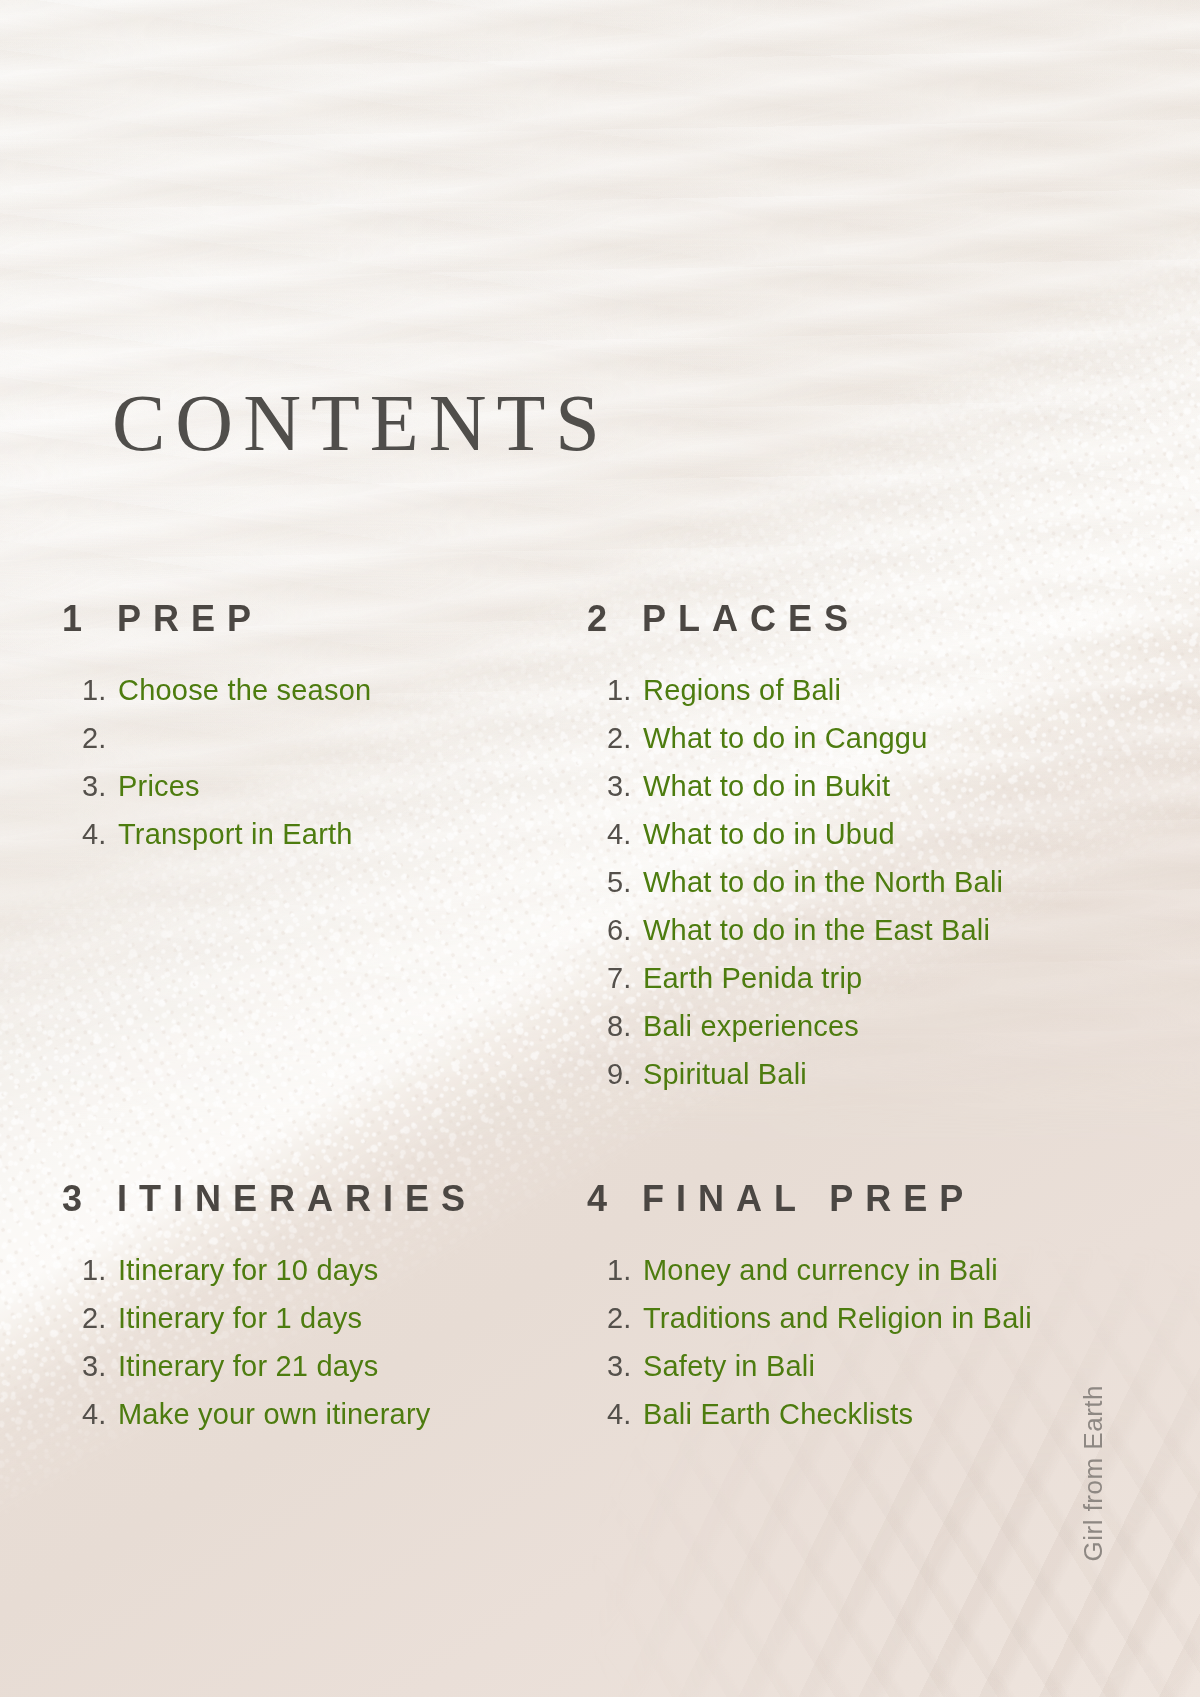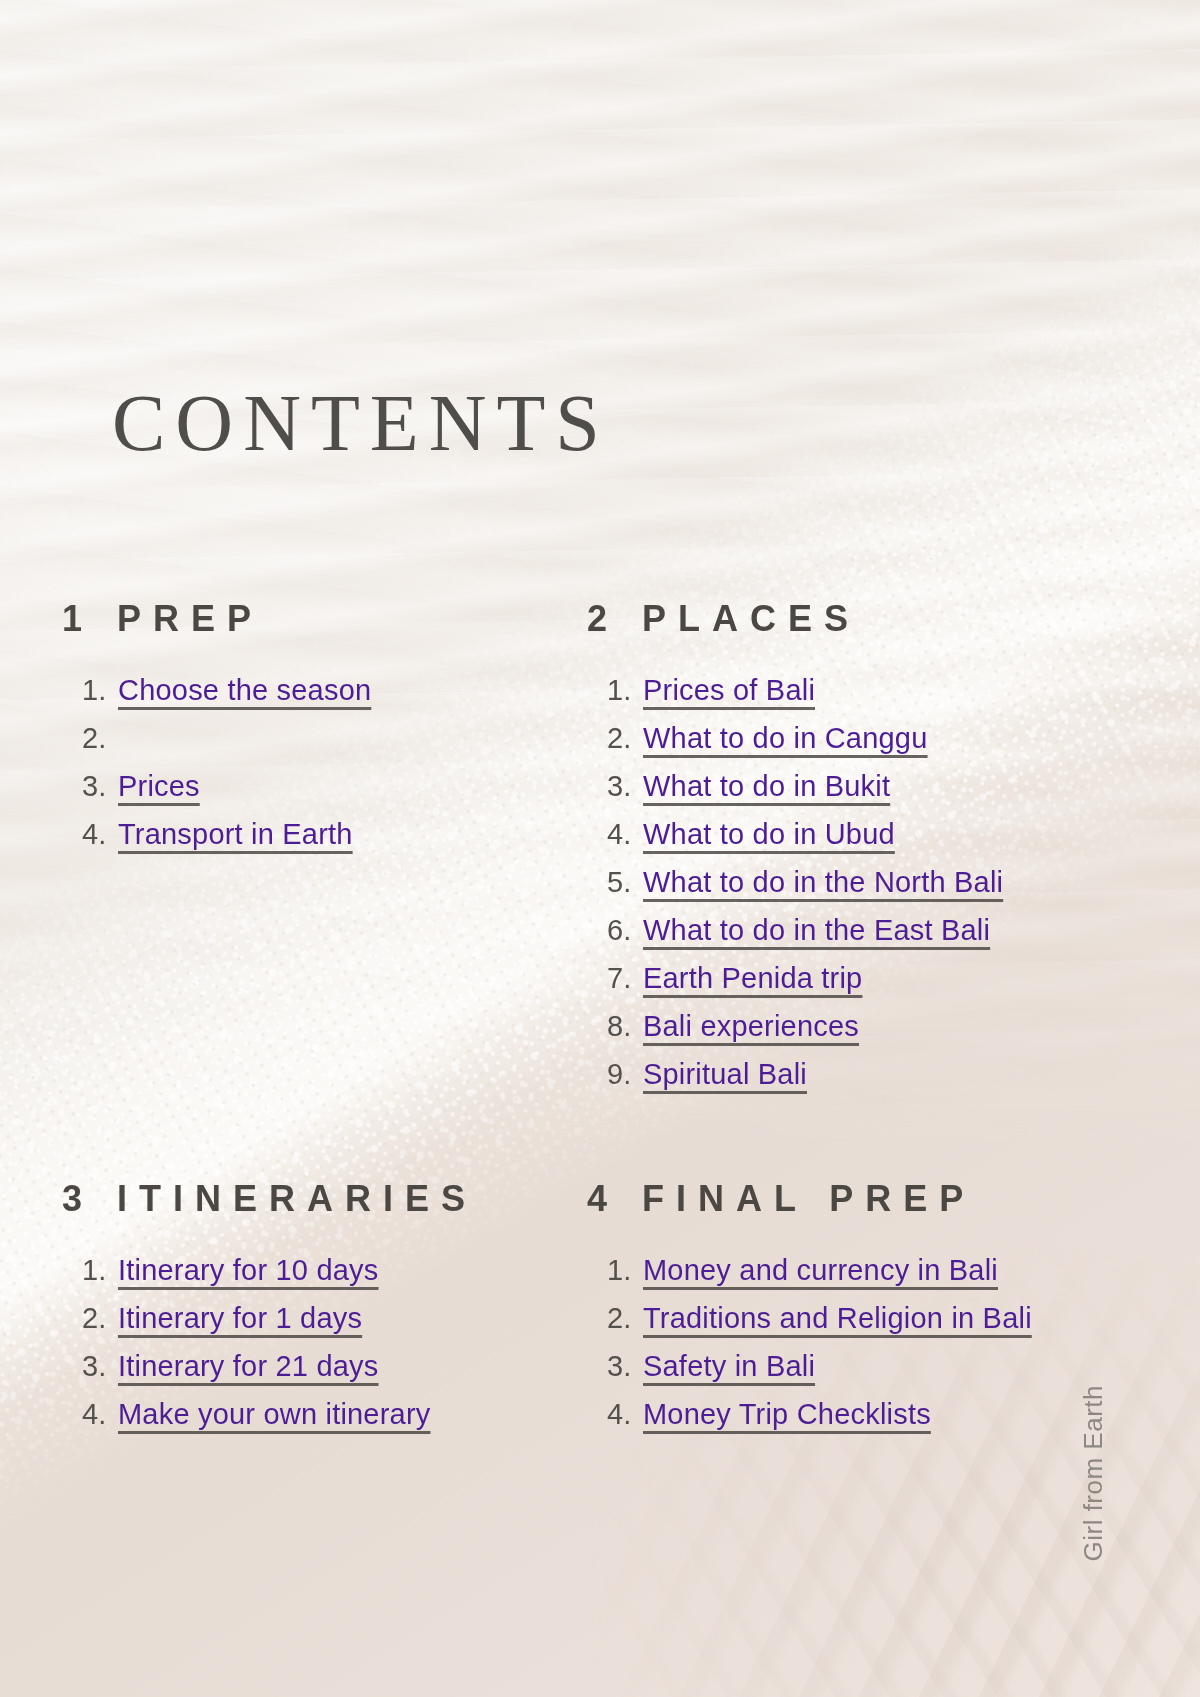--- a/index.html
+++ b/index.html
@@ -100,22 +100,21 @@
   .toc-list li {
     display: flex;
     align-items: baseline;
     font-size: 29px;
     line-height: 48px;
     letter-spacing: .2px;
     color: #54504b;
   }
   .item-num { width: 36px; flex: none; }
   .toc-link {
-    color: #4c1d95;
-    text-decoration: underline;
+    color: #4d7c0f;
     text-decoration-thickness: 2.5px;
     text-underline-offset: 7px;
     text-decoration-color: rgba(77,73,69,.85);
     cursor: pointer;
     text-align: center;
   }
 
   .brand-vertical {
     position: absolute;
     top: 1385px;
@@ -165,21 +164,21 @@
     </section>
 
     <section>
       <div class="sec-header">
         <span class="sec-num">2</span>
         <span>PLACES</span>
       </div>
       <ol class="toc-list">
         <li>
           <span class="item-num">1.</span>
-          <a class="toc-link">Prices of Bali</a>
+          <a class="toc-link">Regions of Bali</a>
         </li>
         <li>
           <span class="item-num">2.</span>
           <a class="toc-link">What to do in Canggu</a>
         </li>
         <li>
           <span class="item-num">3.</span>
           <a class="toc-link">What to do in Bukit</a>
         </li>
         <li>
@@ -247,21 +246,21 @@
         <li>
           <span class="item-num">2.</span>
           <a class="toc-link">Traditions and Religion in Bali</a>
         </li>
         <li>
           <span class="item-num">3.</span>
           <a class="toc-link">Safety in Bali</a>
         </li>
         <li>
           <span class="item-num">4.</span>
-          <a class="toc-link">Money Trip Checklists</a>
+          <a class="toc-link">Bali Earth Checklists</a>
         </li>
       </ol>
     </section>
 
   </div>
 
   <div class="brand-vertical">Girl from Earth</div>
 
 </div>
 

